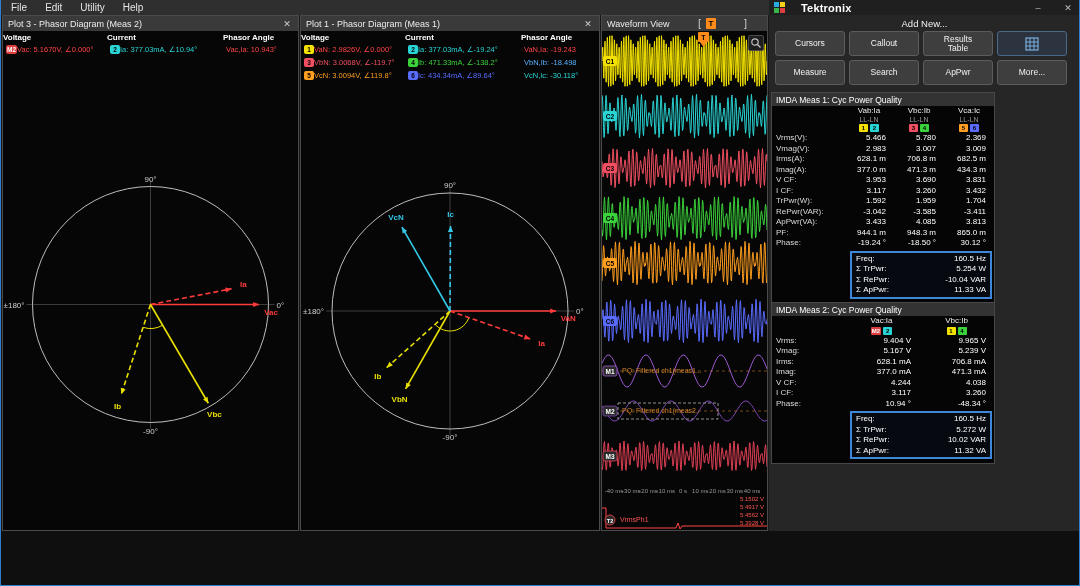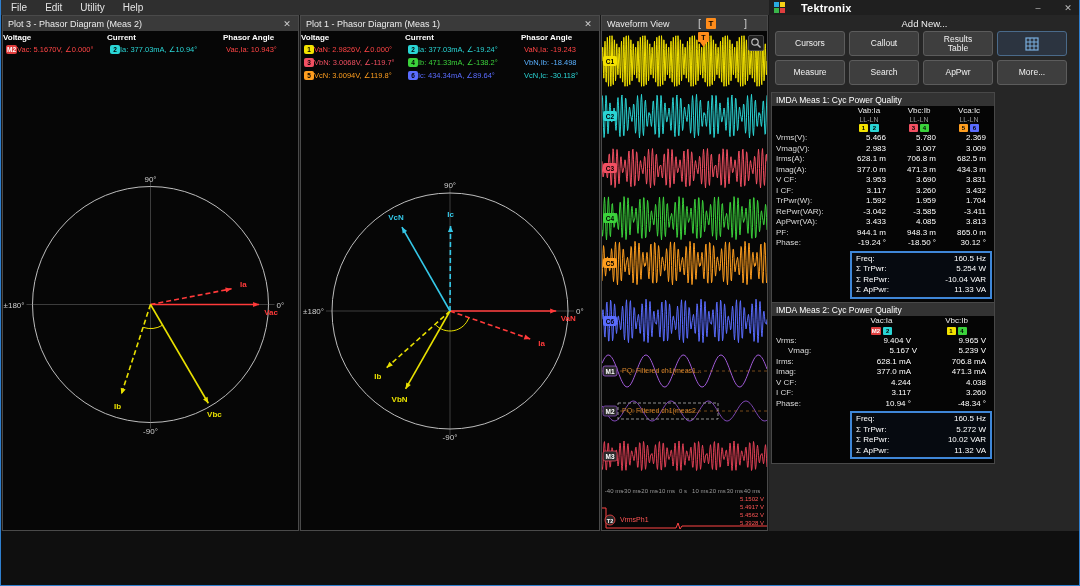--- a/index.html
+++ b/index.html
@@ -426,21 +426,21 @@
               <span class="chip" style="background: rgb(59, 210, 59);">4</span>
             </div>
           </div>
         </div>
       <div class="imda-rows">
           <div class="imda-row" style="grid-template-columns: 72px 1fr 1fr;">
             <div class="imda-label">Vrms:</div>
             <div class="imda-val">9.404 V</div>
             <div class="imda-val">9.965 V</div>
           </div>
-          <div class="imda-row" style="grid-template-columns: 72px 1fr 1fr; margin-left: 12px;">
+          <div class="imda-row" style="grid-template-columns: 72px 1fr 1fr;">
             <div class="imda-label">Vmag:</div>
             <div class="imda-val">5.167 V</div>
             <div class="imda-val">5.239 V</div>
           </div>
           <div class="imda-row" style="grid-template-columns: 72px 1fr 1fr;">
             <div class="imda-label">Irms:</div>
             <div class="imda-val">628.1 mA</div>
             <div class="imda-val">706.8 mA</div>
           </div>
           <div class="imda-row" style="grid-template-columns: 72px 1fr 1fr;">

